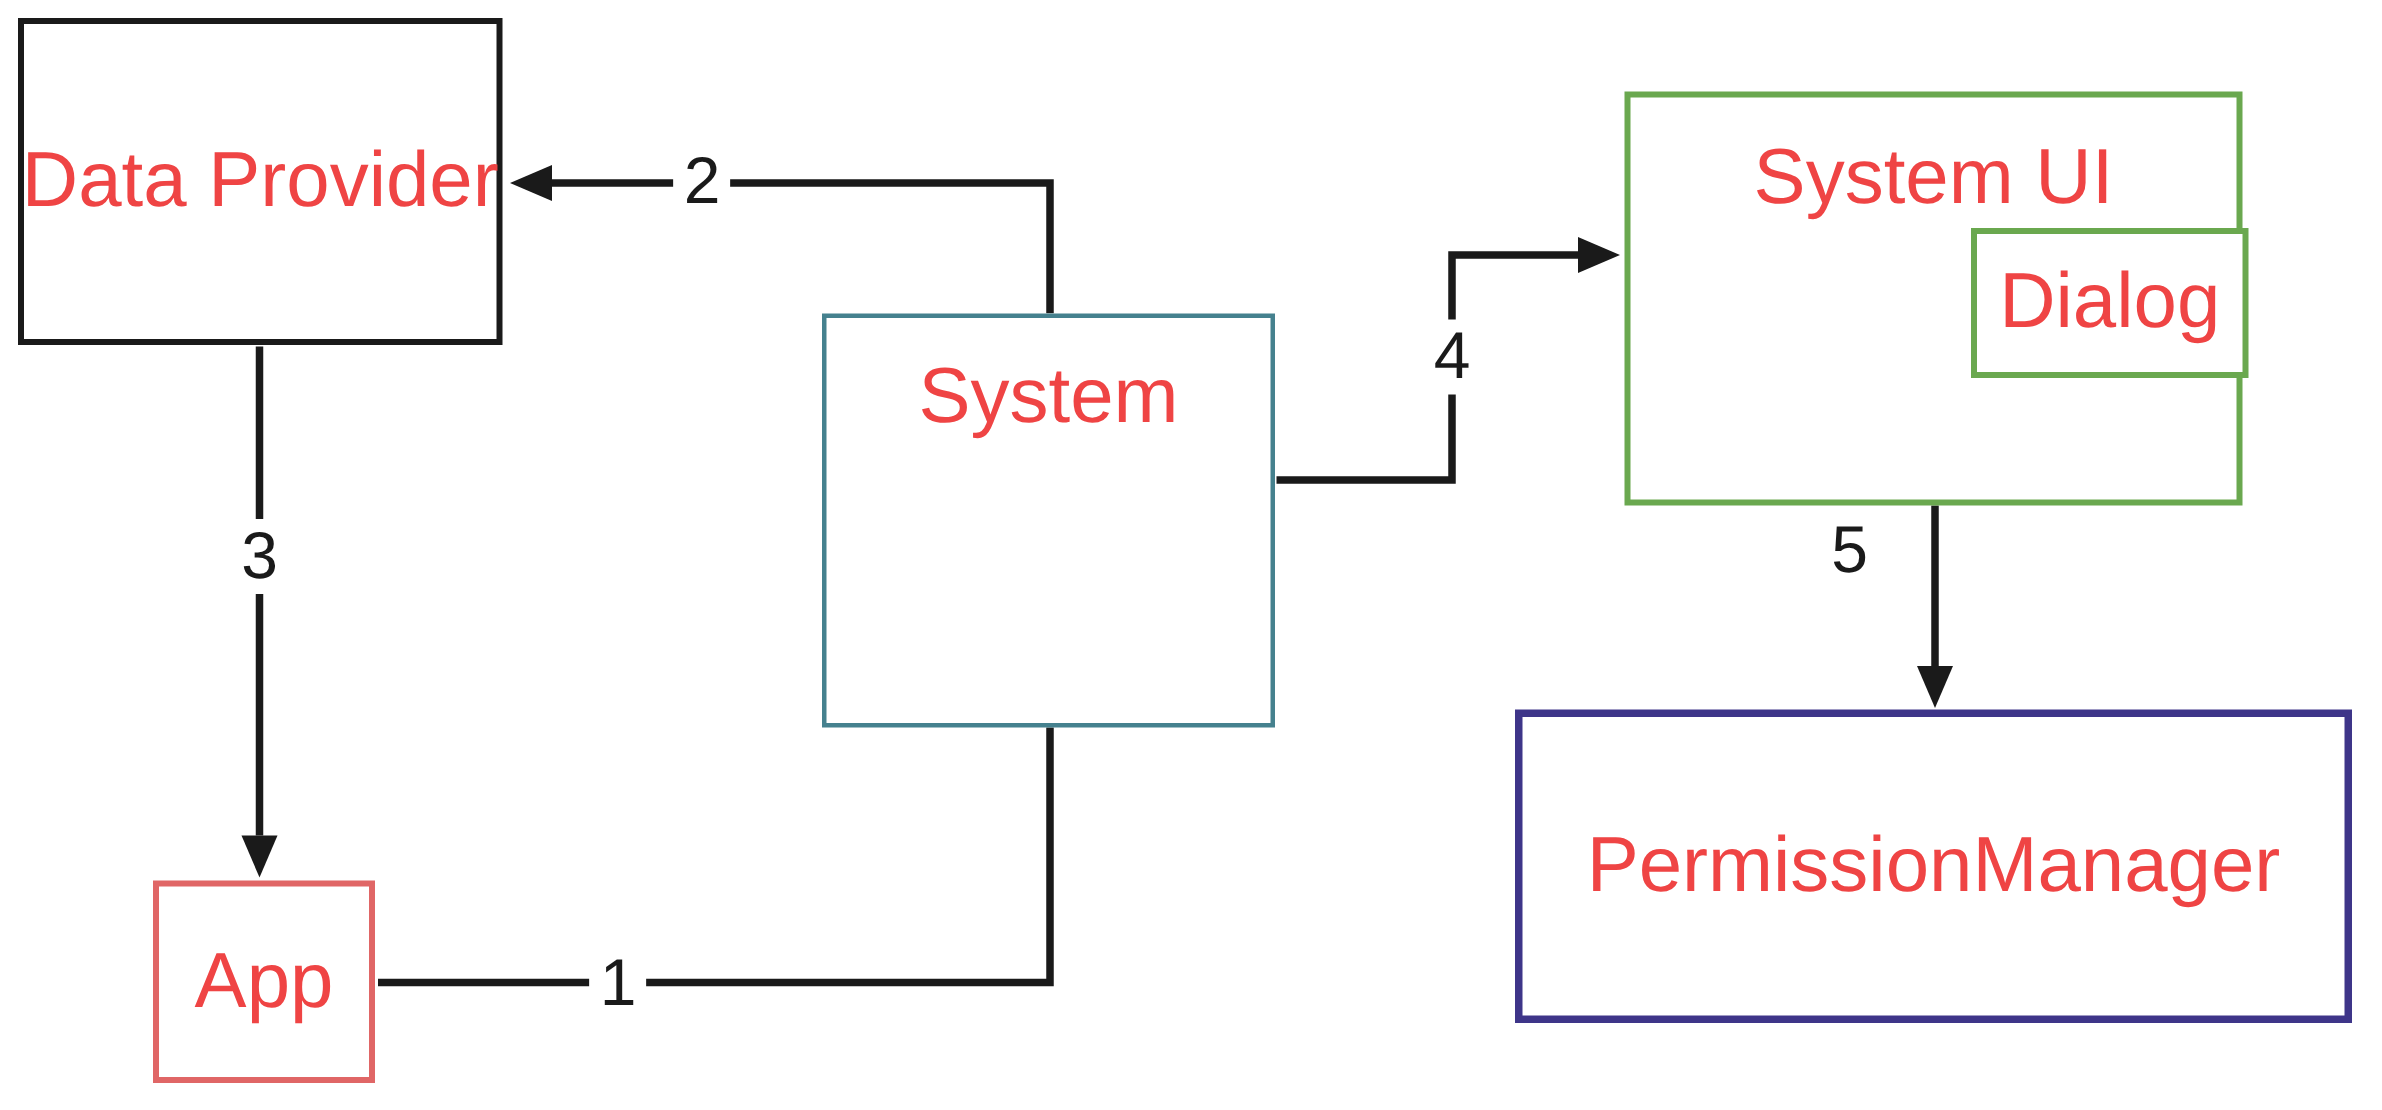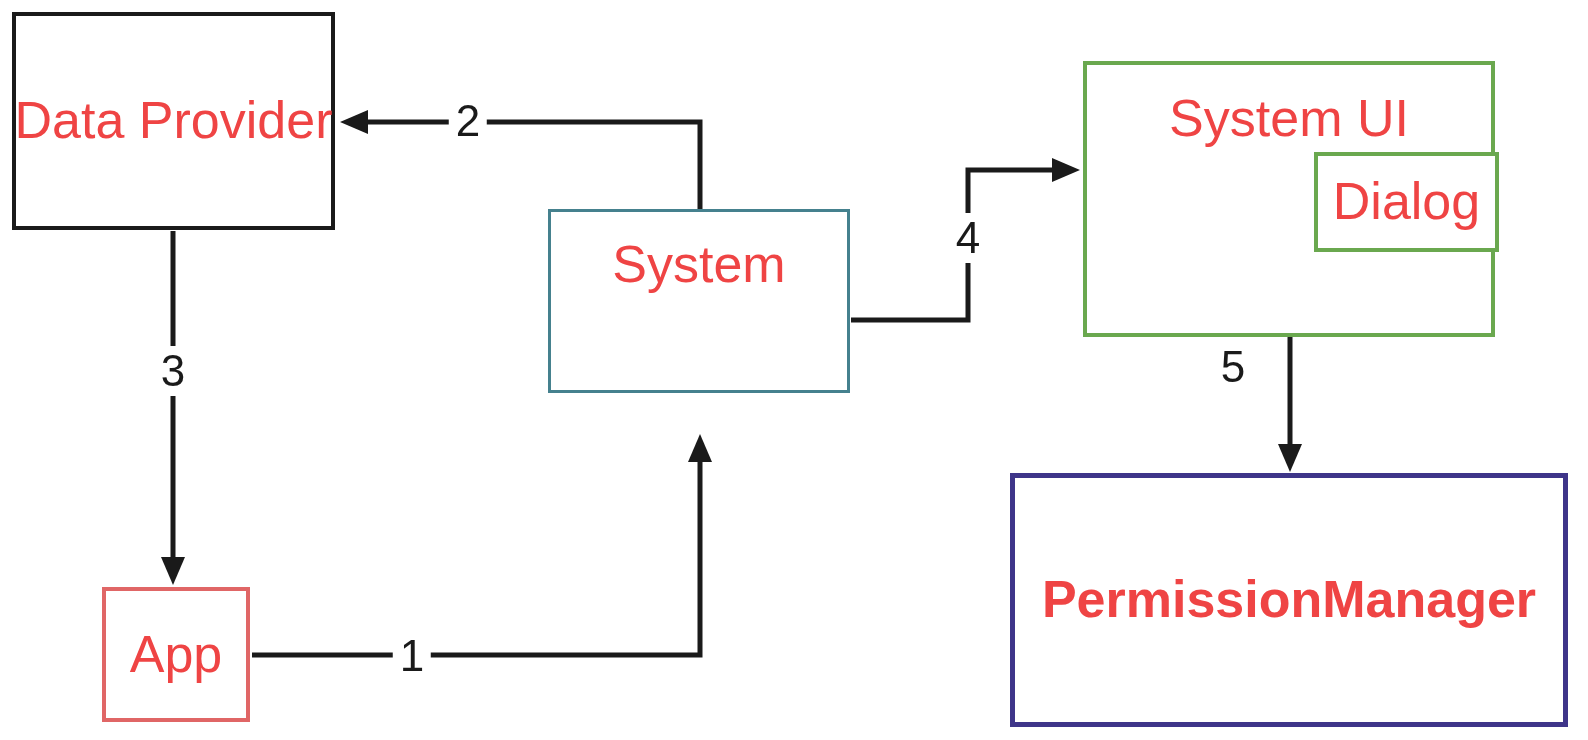--- a/index.html
+++ b/index.html
@@ -60,25 +60,25 @@
     line-height: 1.0;
     background: #ffffff;
     padding: 3px 7px;
     color: #1a1a1a;
     z-index: 5;
   }
 
   
   #node-data-provider { left: 12px;  top: 12px;  width: 323px; height: 218px; border: 4px solid; }
   #node-app           { left: 102px; top: 587px; width: 148px; height: 135px; border: 4px solid; }
-  #node-system        { left: 548px; top: 209px; width: 302px; height: 184px; border: 3px solid; }
+  #node-system        { left: 548px; top: 209px; width: 302px; height: 276px; border: 3px solid; }
   #node-app-ops       { left: 19px;  top: 103px; width: 248px; height: 95px;  border: 3px solid; }
   #node-system-ui     { left: 1083px; top: 61px; width: 412px; height: 276px; border: 4px solid; }
   #node-dialog        { left: 203px; top: 87px;  width: 185px; height: 100px; border: 4px solid; margin-left: 24px; }
-  #node-permission-manager { left: 1010px; top: 473px; width: 558px; height: 254px; border: 5px solid; font-weight: bold; }
+  #node-permission-manager { left: 1010px; top: 473px; width: 558px; height: 209px; border: 5px solid; }
 
   #system-title-label    { top: 24px; }
   #system-ui-title-label { top: 25px; }
 
   #edge-label-1 { left: 412px;  top: 656px; }
   #edge-label-2 { left: 468px;  top: 121px; }
   #edge-label-3 { left: 173px;  top: 371px; }
   #edge-label-4 { left: 968px;  top: 238px; }
   #edge-label-5 { left: 1233px; top: 367px; }
 </style>

